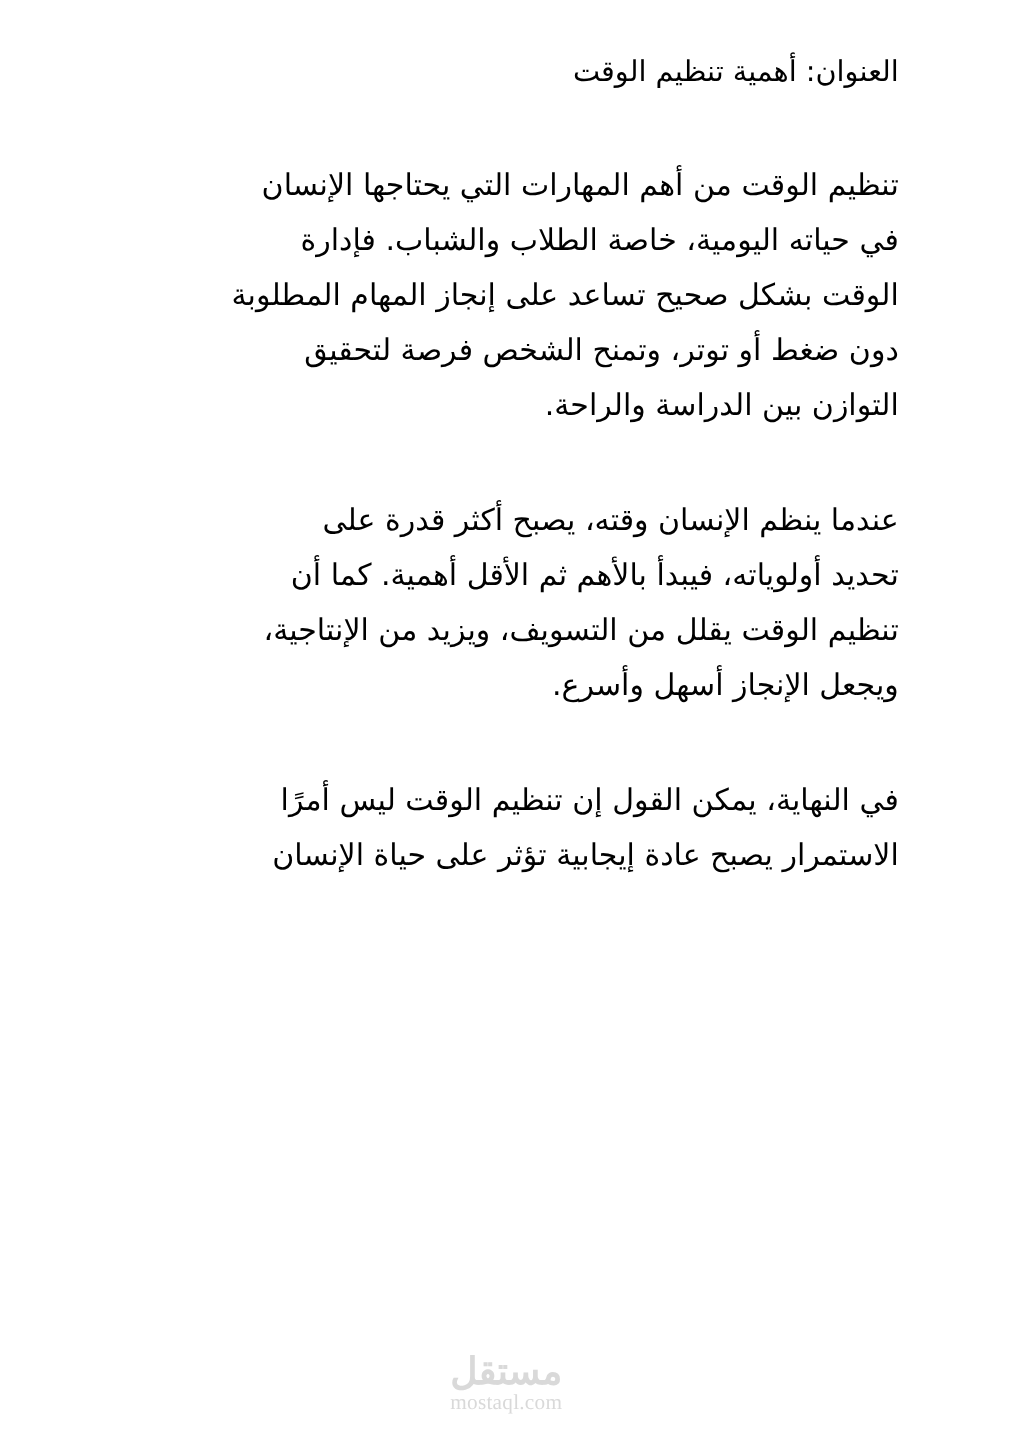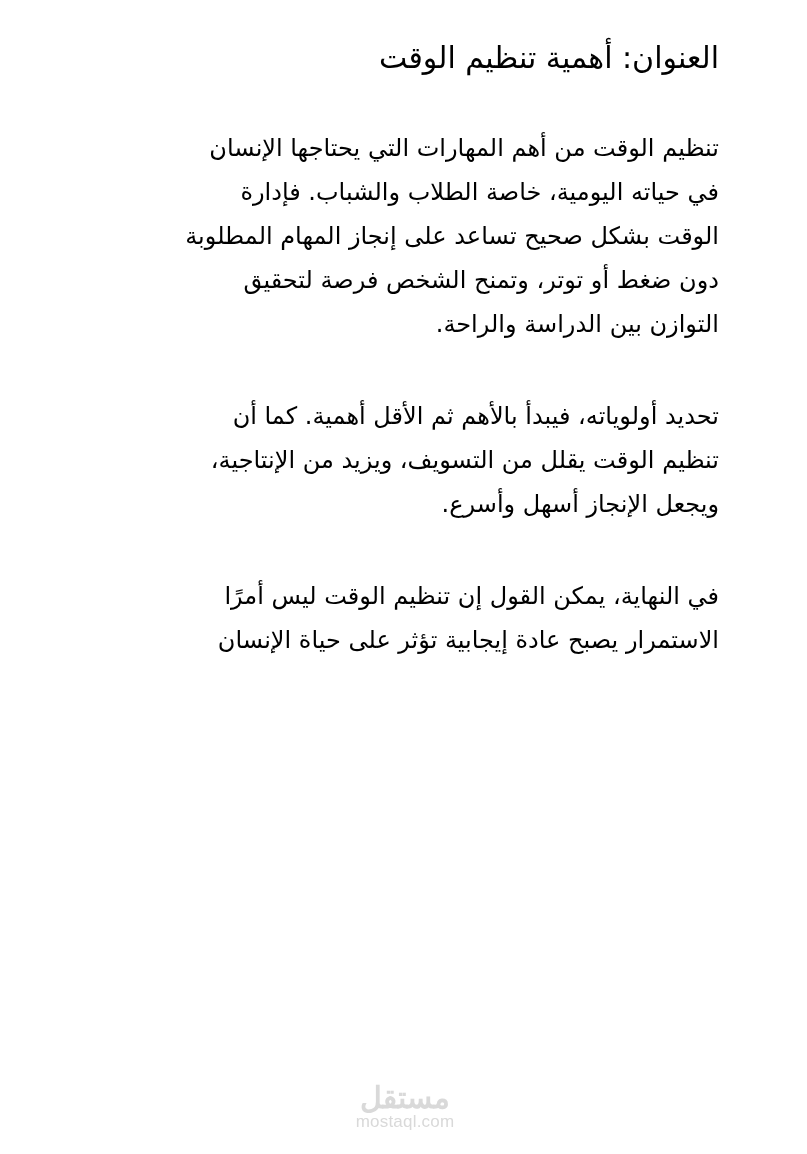--- a/index.html
+++ b/index.html
@@ -17,41 +17,41 @@
     }
     .page {
       direction: rtl;
       text-align: right;
       position: absolute;
       top: 38px;
       right: 88px;
       width: 650px;
     }
     .title {
-      font-size: 30px;
+      font-size: 23px;
       line-height: 40px;
       margin: 0 0 48px 0;
       font-weight: normal;
     }
     .para {
       font-size: 24px;
       line-height: 44px;
       margin: 0 0 48px 0;
     }
     .para p {
       margin: 0;
     }
     .watermark {
       position: absolute;
       left: 352px;
       top: 1082px;
       width: 106px;
       text-align: center;
       color: #d9d9d9;
-      font-family: Liberation Sans, sans-serif;
+      font-family: Liberation Serif, serif;
     }
     .watermark .wm-ar {
       font-size: 30px;
       font-weight: bold;
       line-height: 32px;
       direction: rtl;
     }
     .watermark .wm-en {
       font-size: 17px;
       line-height: 16px;
@@ -66,20 +66,21 @@
 
   <div class="para">
     <p>تنظيم الوقت من أهم المهارات التي يحتاجها الإنسان</p>
     <p>في حياته اليومية، خاصة الطلاب والشباب. فإدارة</p>
     <p>الوقت بشكل صحيح تساعد على إنجاز المهام المطلوبة</p>
     <p>دون ضغط أو توتر، وتمنح الشخص فرصة لتحقيق</p>
     <p>التوازن بين الدراسة والراحة.</p>
   </div>
 
   <div class="para">
+    <p>عندما ينظم الإنسان وقته، يصبح أكثر قدرة على</p>
     <p>تحديد أولوياته، فيبدأ بالأهم ثم الأقل أهمية. كما أن</p>
     <p>تنظيم الوقت يقلل من التسويف، ويزيد من الإنتاجية،</p>
     <p>ويجعل الإنجاز أسهل وأسرع.</p>
   </div>
 
   <div class="para">
     <p>في النهاية، يمكن القول إن تنظيم الوقت ليس أمرًا</p>
     <p>الاستمرار يصبح عادة إيجابية تؤثر على حياة الإنسان</p>
   </div>
 </div>

